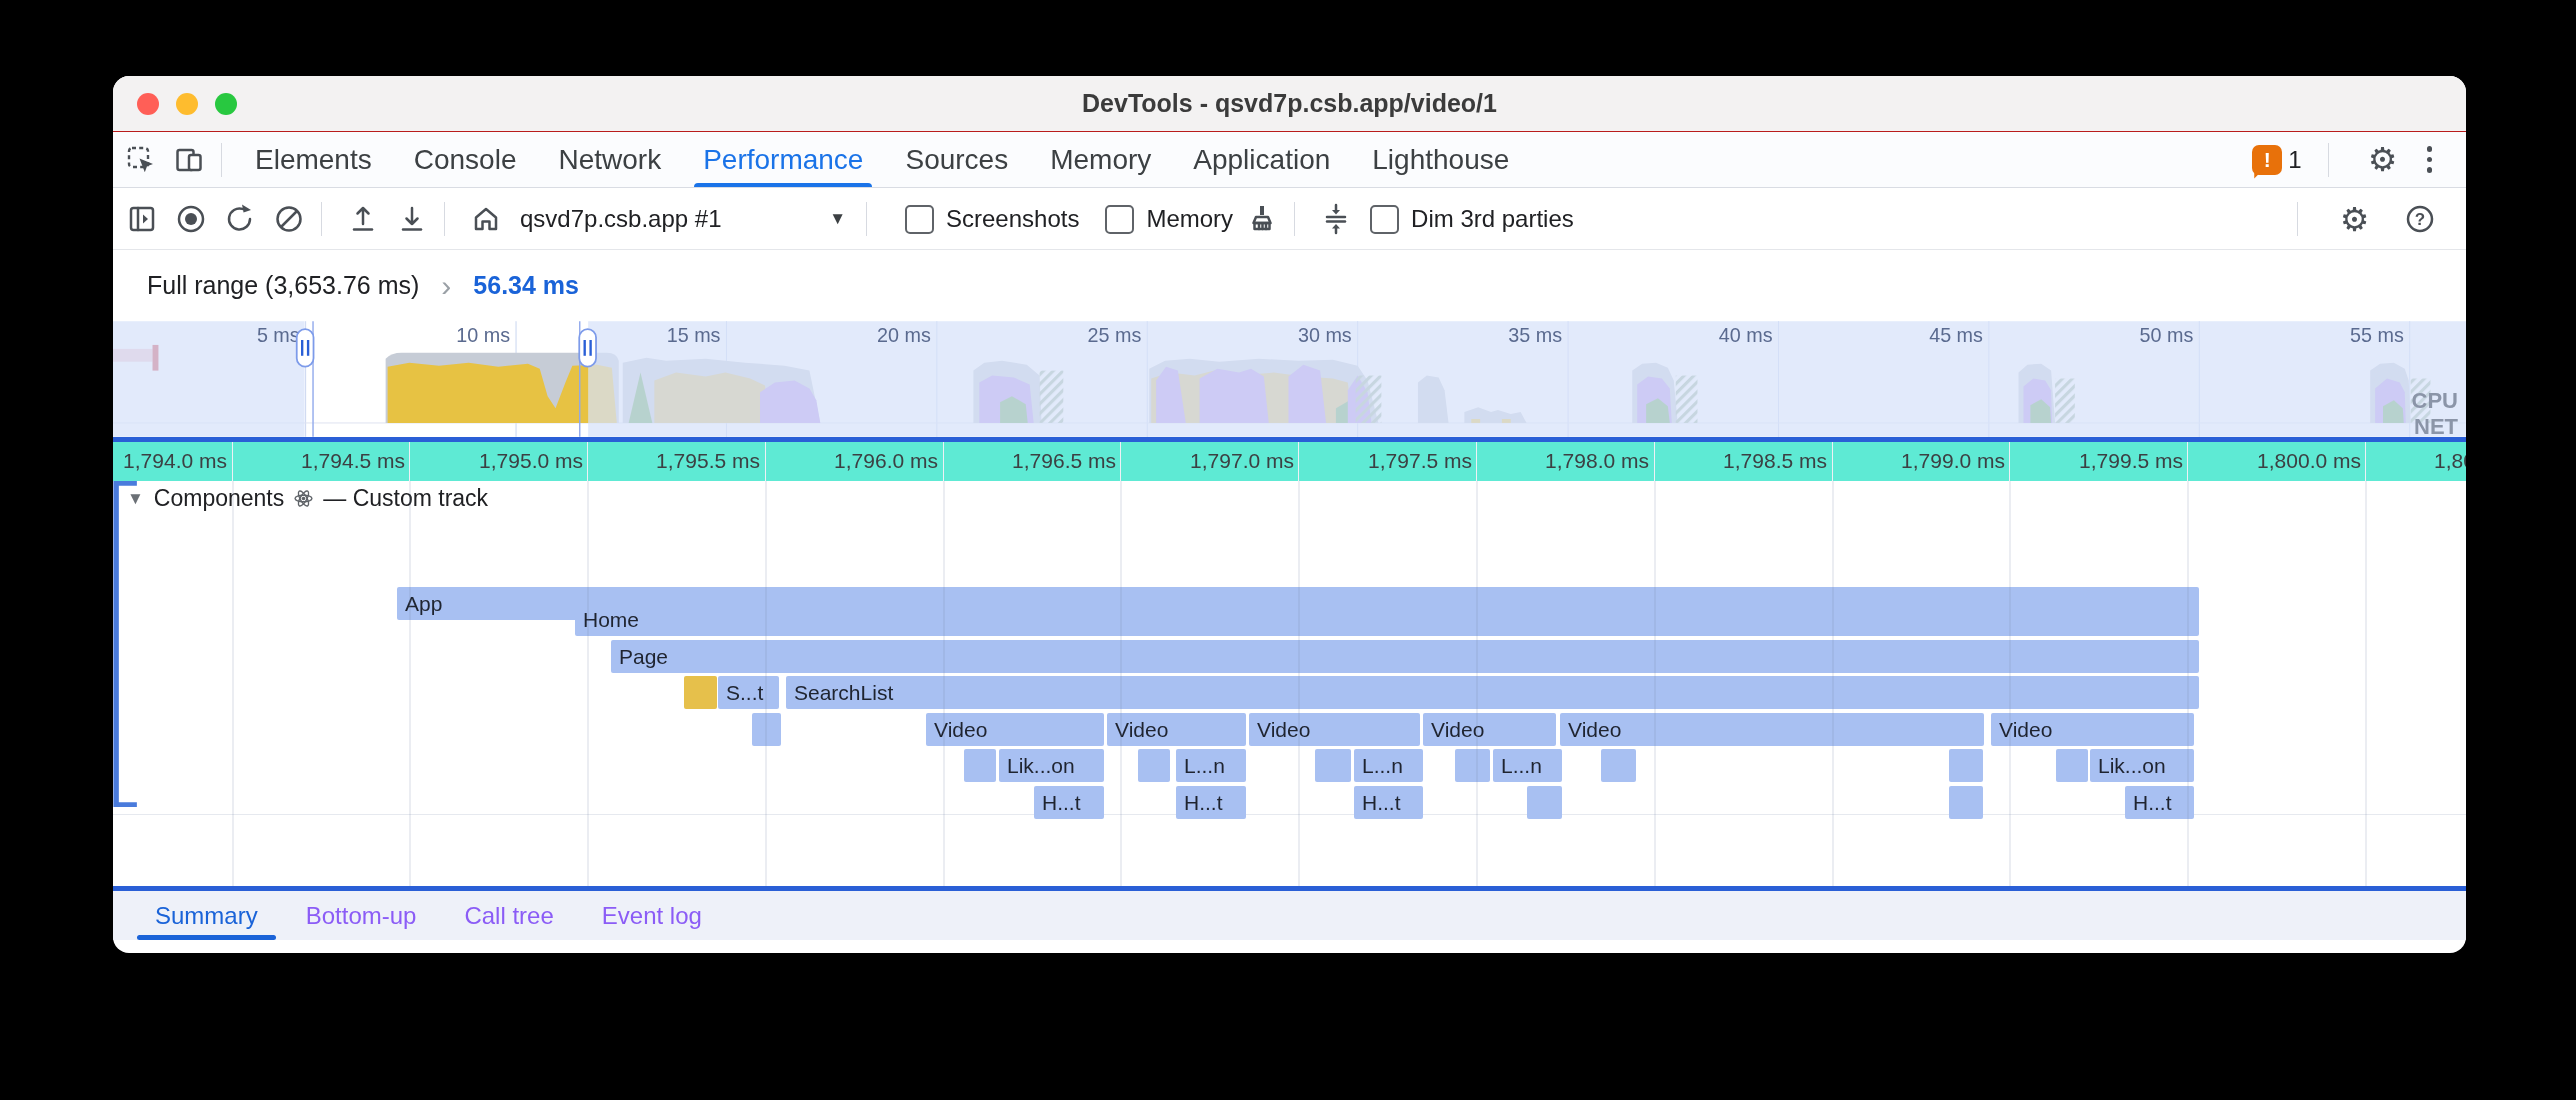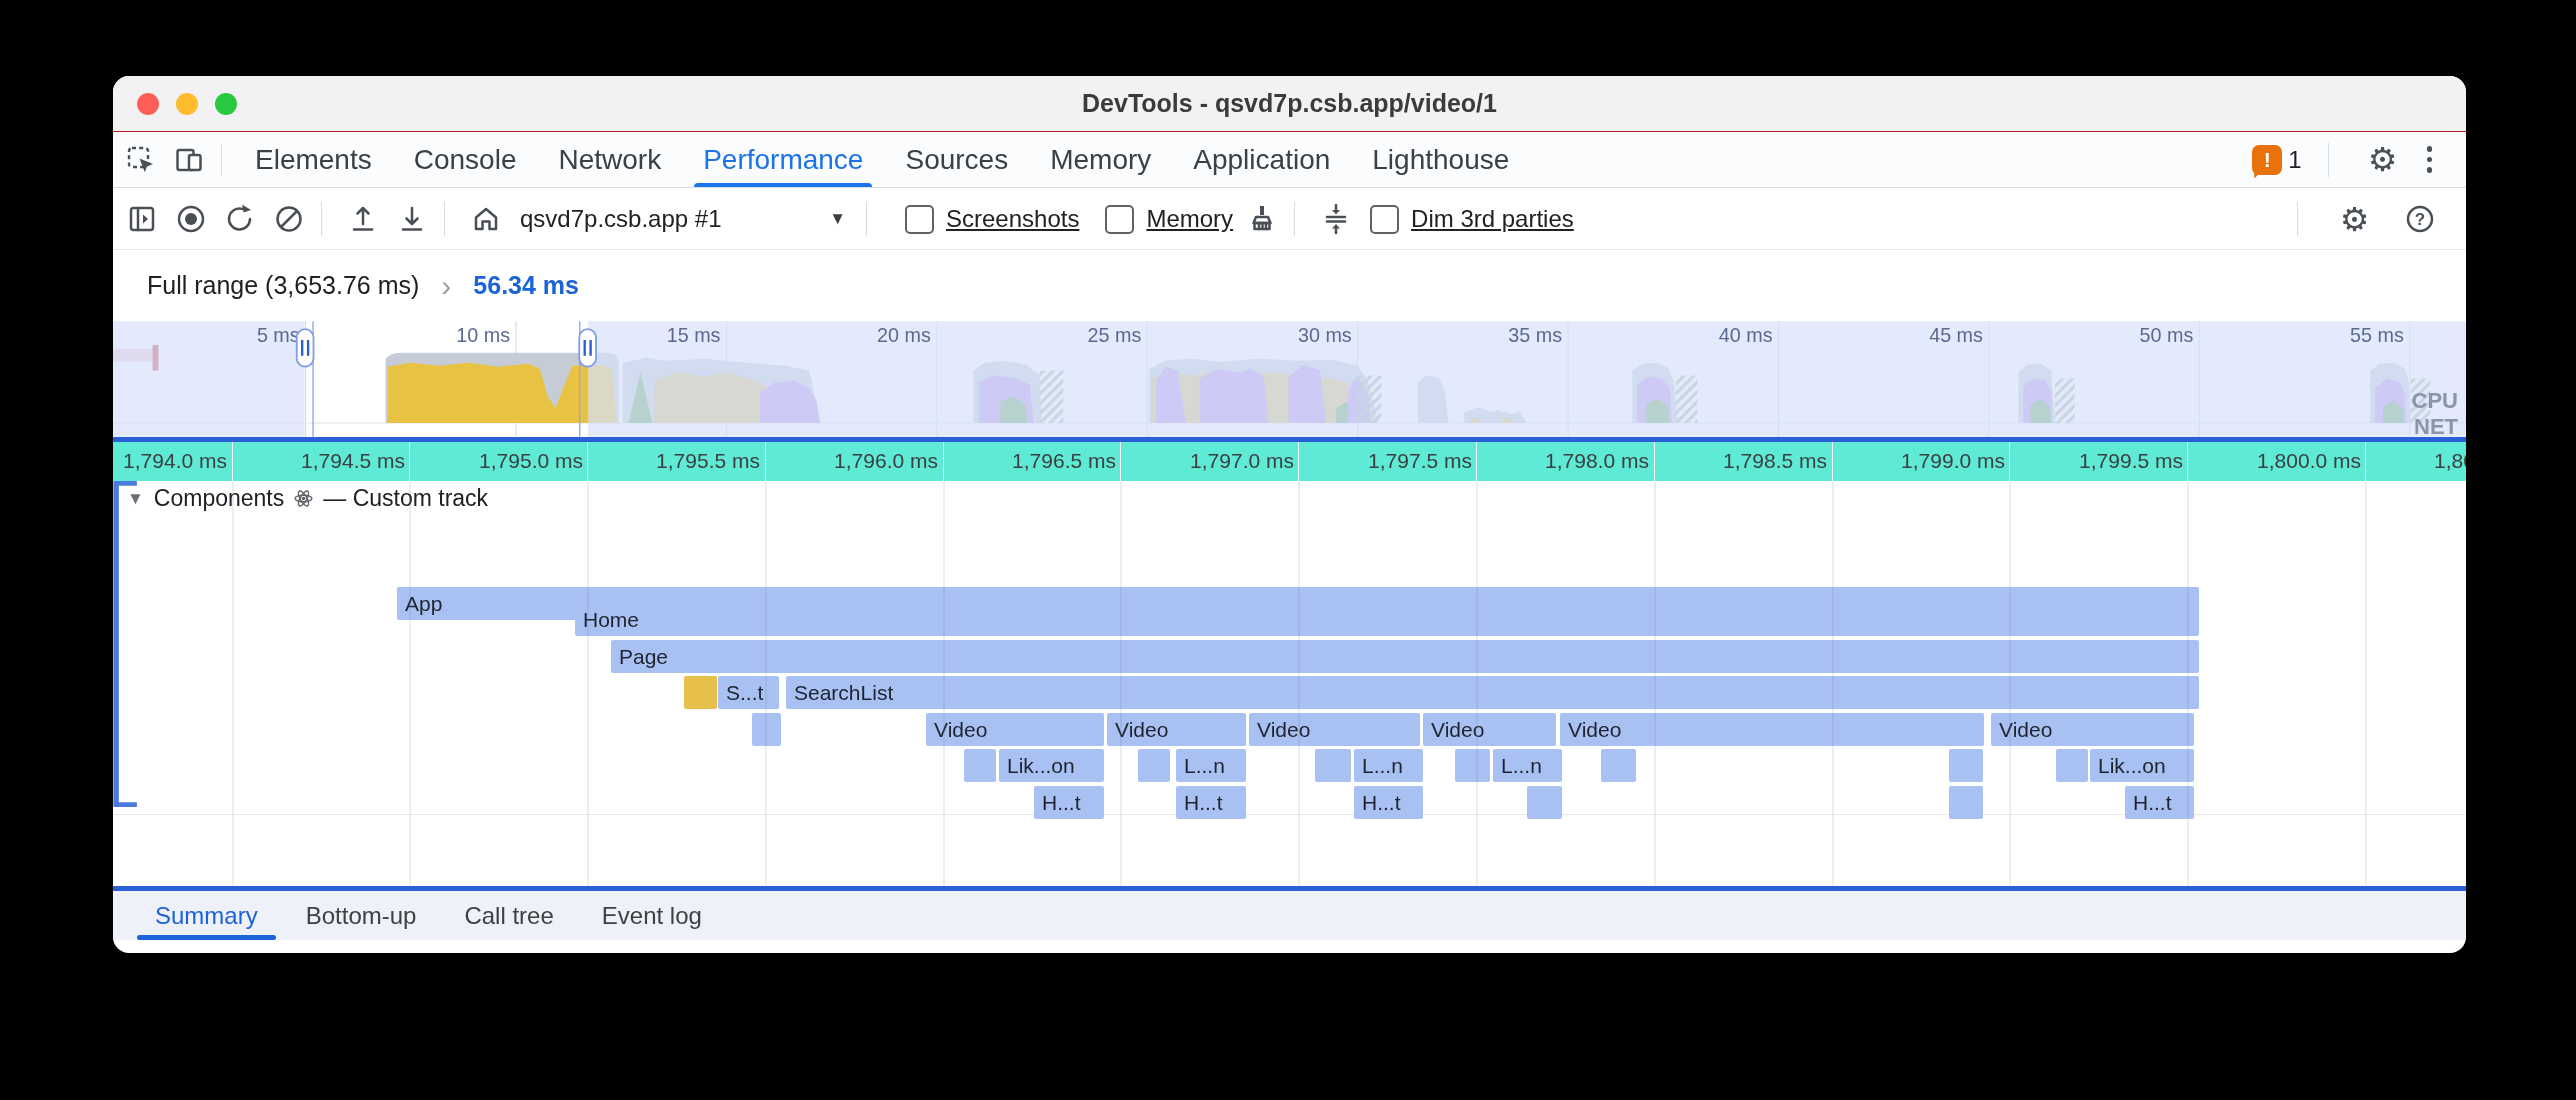--- a/index.html
+++ b/index.html
@@ -28,21 +28,21 @@
   .badge-count{font-size:24px;color:#202124;margin-left:6px;}
   .kebab{display:flex;flex-direction:column;gap:5px;padding:4px 10px;}
   .kebab i{width:5.4px;height:5.4px;border-radius:50%;background:#4a4f55;}
   .gearchar{font-family:"DejaVu Sans",sans-serif;font-size:33px;color:#4a4f55;line-height:1;}
   
   .toolbar{position:absolute;top:113px;left:0;right:0;height:60px;background:#fff;border-bottom:1px solid #e4e6ea;
     display:flex;align-items:center;}
   .icon{width:41px;height:41px;display:flex;align-items:center;justify-content:center;margin-left:8px;border-radius:6px;}
   .dd{display:flex;align-items:center;font-size:24px;color:#202124;margin:0 8px 0 14px;width:326px;justify-content:space-between;}
   .dd .caret{font-size:17px;color:#3c4043;}
-  .chk{display:flex;gap:12px;font-size:24px;color:#202124;margin-left:26px;text-decoration:underline;}
+  .chk{display:flex;gap:12px;font-size:24px;color:#202124;margin-left:26px;}
   .box{width:25px;height:25px;border:2.2px solid #5f6368;border-radius:5px;background:#fff;}
   .tool-right{margin-left:auto;display:flex;align-items:center;gap:16px;padding-right:26px;}
   
   .rangebar{position:absolute;top:174px;left:0;right:0;height:71px;background:#fff;display:flex;align-items:center;font-size:25px;}
   .rangebar .full{color:#202124;margin-left:34px;}
   .rangebar .chev{color:#9aa0a6;font-size:30px;margin:0 22px;}
   .rangebar .sel{color:#1a63d8;font-weight:bold;}
   
   .minimap{position:absolute;top:245px;left:0;width:2353px;height:116px;background:#fff;}
   .mlabel{font-size:20px;fill:#5a6a8f;}
@@ -61,21 +61,21 @@
   .track-header .dash{color:#202124;}
   .bracket{position:absolute;left:0;top:0;width:26px;height:326px;z-index:4;}
   .bars{position:absolute;left:0;top:49px;right:0;height:296px;z-index:2;}
   .bar{position:absolute;height:33px;line-height:33px;background:#a8c0f2;border-radius:2px;font-size:21px;color:#1f2430;
     padding-left:8px;box-sizing:border-box;white-space:nowrap;overflow:hidden;}
   .bar.yellow{background:#e6c04b;padding-left:0;}
   .hline{position:absolute;left:0;right:0;height:1px;background:#e6e9ef;z-index:1;}
   
   .blueline2{position:absolute;top:810px;left:0;right:0;height:5px;background:#2a5fd6;}
   .bottombar{position:absolute;top:815px;left:0;right:0;height:49px;background:#eef1f9;display:flex;align-items:center;padding-left:18px;}
-  .btab{font-size:24px;color:#404040;padding:0 24px;height:49px;display:flex;align-items:center;position:relative;}
+  .btab{font-size:24px;color:#8b5cf6;padding:0 24px;height:49px;display:flex;align-items:center;position:relative;}
   .btab.active{color:#1a63d8;}
   .btab.active::after{content:"";position:absolute;left:6px;right:6px;bottom:0;height:5px;border-radius:4px;background:#1a63d8;}
   svg{display:block;}
   .s{stroke:#4a4f55;fill:none;stroke-width:2.5;stroke-linecap:round;stroke-linejoin:round;}
   .f{fill:#4a4f55;stroke:none;}
 </style>
 </head>
 <body>
 
 <div class="window">

